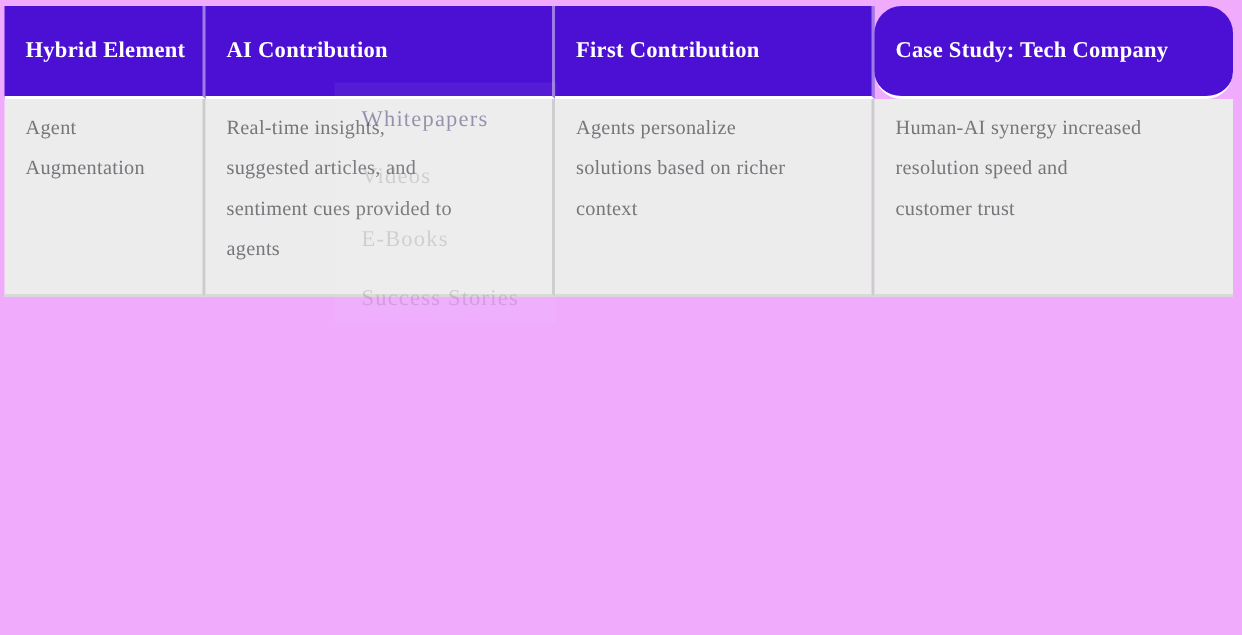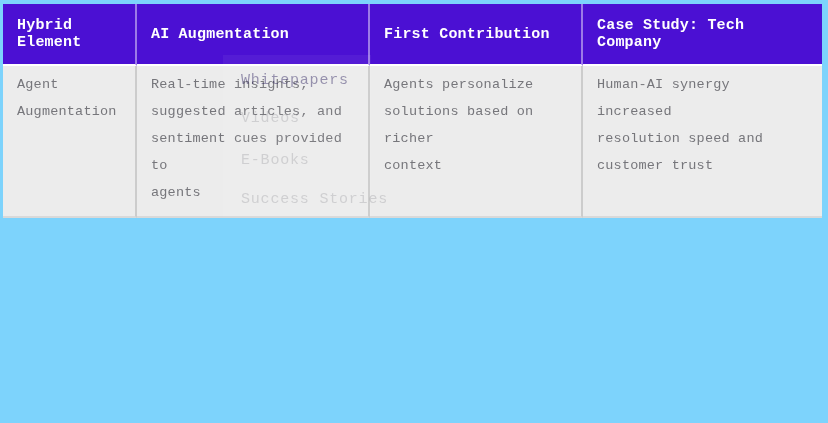--- a/index.html
+++ b/index.html
@@ -1,22 +1,22 @@
 <!DOCTYPE html>
 <html style="--header-bg: #4b10d3; --header-text-color: #ffffff; --row-alt-bg: #ececec; --row-bg: #ffffff; --body-text-color: #76767b; --divider-color: #cccccc;"><head>
 <meta charset="utf-8">
 <style>
   html, body { margin: 0; padding: 0; background: #ffffff; }
   .stage {
     position: relative;
     width: 828px;
     height: 423px;
-    background: #7dd3fc;
+    background: #f0abfc;
     overflow: hidden;
-    font-family: Liberation Mono, monospace;
+    font-family: Liberation Serif, serif;
   }
 
   
   table.hybrid-table {
     position: absolute;
     left: 3px;
     top: 4px;
     width: 819px;
     border-collapse: separate;
     border-spacing: 0;
@@ -33,21 +33,21 @@
     font-size: 15px;
     font-weight: bold;
     letter-spacing: 0.2px;
     text-align: left;
     vertical-align: middle;
     height: 60px;
     padding: 0 10px 0 14px;
     border-right: 2px solid rgba(255,255,255,0.45);
     border-bottom: 2px solid #ffffff;
   }
-  th:last-child { border-right: none; }
+  th:last-child { border-right: none; border-radius: 18px; }
 
   td {
     vertical-align: top;
     white-space: pre-line;
     font-size: 13.5px;
     letter-spacing: 0.2px;
     line-height: 27px;
     color: var(--body-text-color, #76767b);
     padding: 5px 14px 10px 14px;
     border-right: 2px solid var(--divider-color, #cccccc);
@@ -91,21 +91,21 @@
   <table class="hybrid-table">
     <colgroup>
         <col class="c1">
         <col class="c2">
         <col class="c3">
         <col class="c4">
       </colgroup>
     <thead>
       <tr class="header-row">
         <th>Hybrid Element</th>
-        <th>AI Augmentation</th>
+        <th>AI Contribution</th>
         <th>First Contribution</th>
         <th>Case Study: Tech Company</th>
       </tr>
     </thead>
     <tbody>
       <tr class="r2 row-gray">
         <td>Agent
 Augmentation</td>
         <td>Real-time insights,
 suggested articles, and

